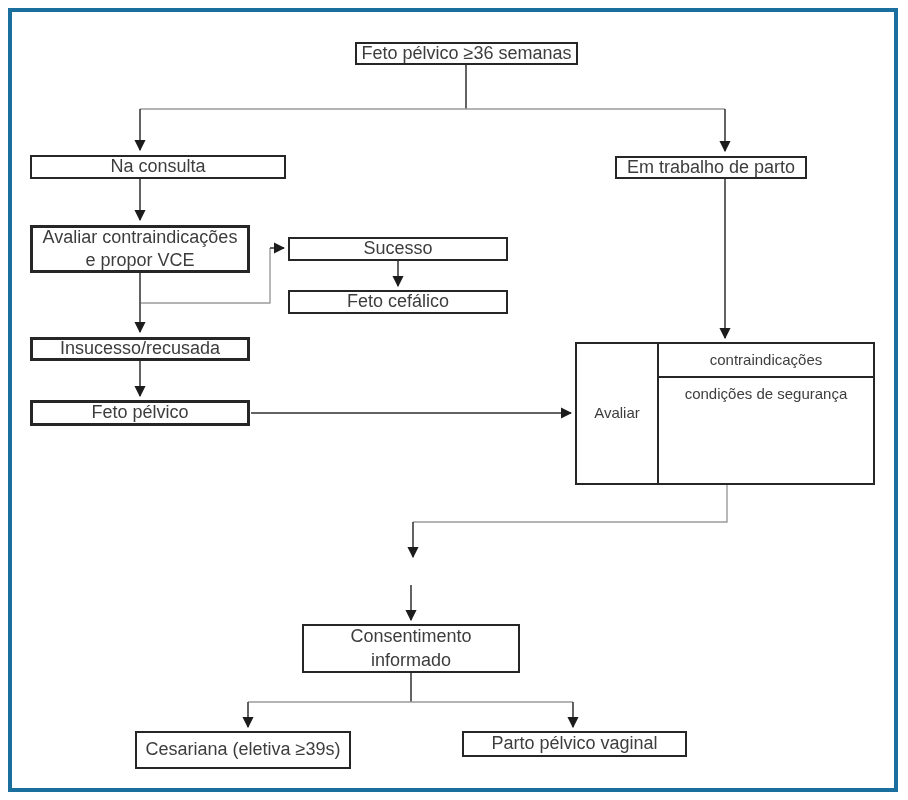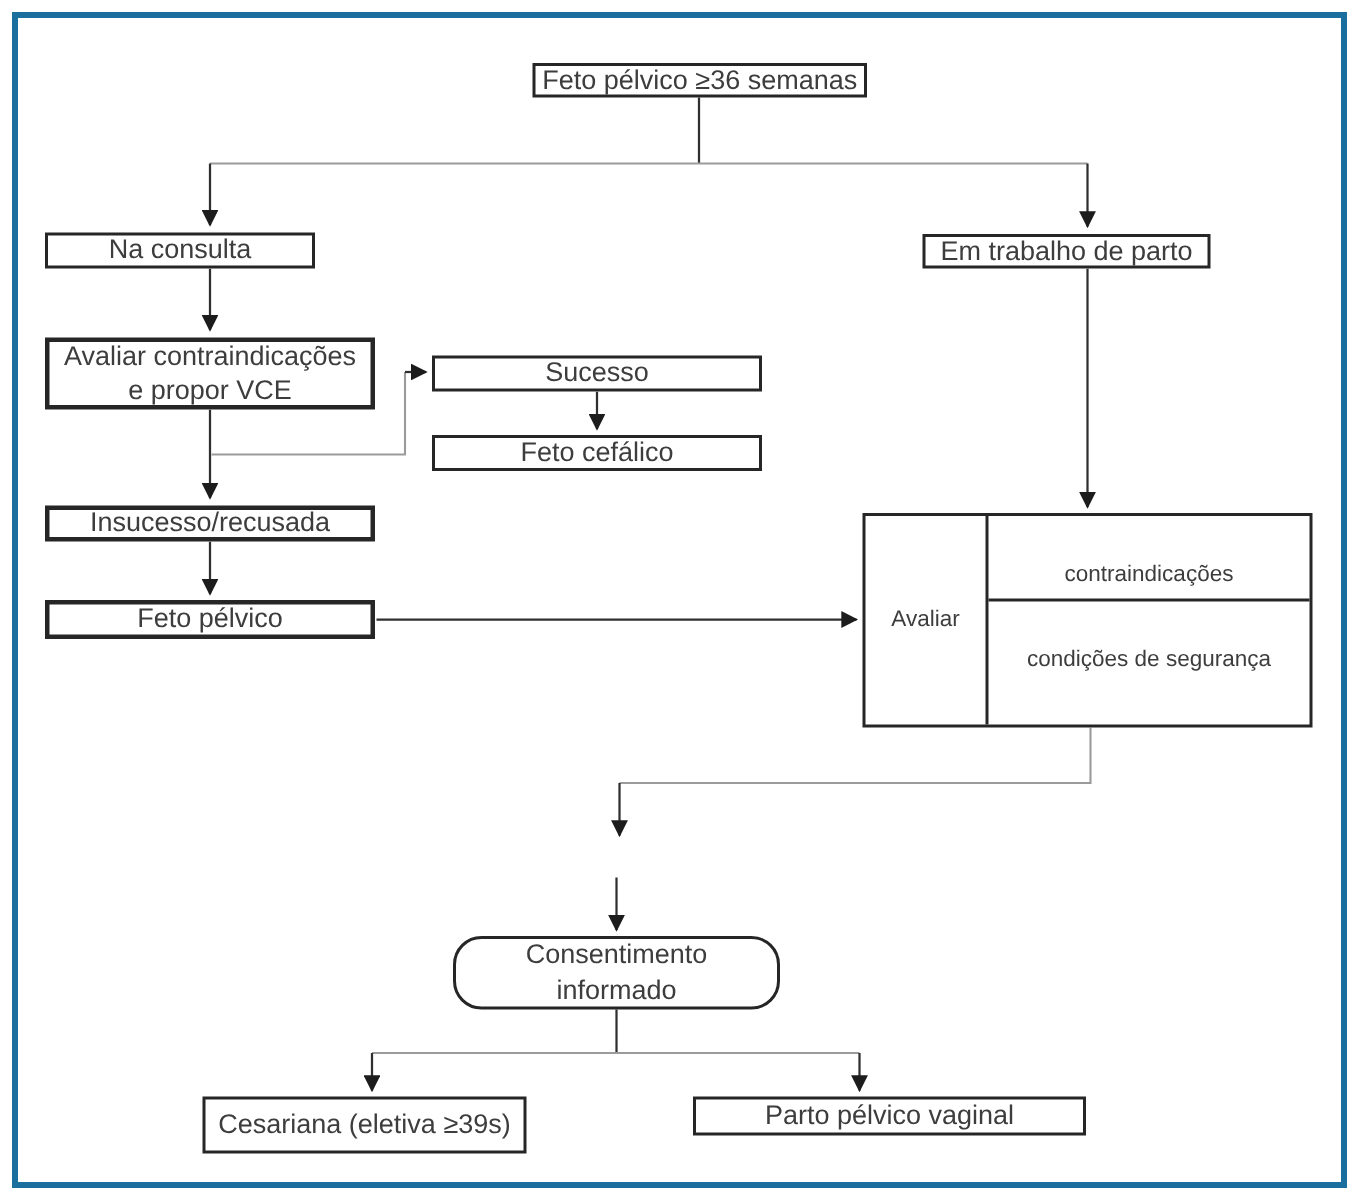--- a/index.html
+++ b/index.html
@@ -14,47 +14,47 @@
   svg.wires { position:absolute; left:0; top:0; width:908px; height:800px; }
   .node {
     position:absolute; box-sizing:border-box;
     border:2px solid #262626; background:#ffffff;
     display:flex; align-items:center; justify-content:center;
     text-align:center; color:#3d3d3d; font-size:18px; line-height:1.3;
     white-space:pre-line; padding:1px 4px;
   }
   
   .n-root          { left:355px; top:42px;  width:223px; height:23px; }
-  .n-na-consulta   { left:30px;  top:155px; width:180px; height:24px; }
+  .n-na-consulta   { left:30px;  top:155px; width:256px; height:24px; }
   .n-avaliar-vce   { left:30px;  top:225px; width:220px; height:48px; border-width:3px; }
   .n-sucesso       { left:288px; top:237px; width:220px; height:24px; }
   .n-feto-cefalico { left:288px; top:290px; width:220px; height:24px; }
   .n-insucesso     { left:30px;  top:337px; width:220px; height:24px; border-width:3px; }
   .n-feto-pelvico  { left:30px;  top:400px; width:220px; height:26px; border-width:3px; }
   .n-em-trabalho   { left:615px; top:156px; width:192px; height:23px; }
   .n-esclarecer    { left:302px; top:561px; width:218px; height:24px; }
-  .n-consentimento { left:302px; top:624px; width:218px; height:49px;border-radius:19px; }
+  .n-consentimento { left:302px; top:624px; width:218px; height:49px; }
   .n-cesariana     { left:135px; top:731px; width:216px; height:38px; }
-  .n-parto-vaginal { left:462px; top:731px; width:262px; height:26px; }
+  .n-parto-vaginal { left:462px; top:731px; width:225px; height:26px; }
 
   
   .assess {
     position:absolute; left:575px; top:342px; width:300px; height:143px;
     box-sizing:border-box; border:2px solid #262626; background:#fff;
     display:flex; color:#3d3d3d; font-size:15px; line-height:1.25;
   }
   .assess-left {
     width:82px; box-sizing:border-box; border-right:2px solid #262626;
     display:flex; align-items:center; justify-content:center; text-align:center;
   }
   .assess-rows { flex:1; display:flex; flex-direction:column; }
   .assess-row {
     box-sizing:border-box; border-bottom:2px solid #262626;
     display:flex; align-items:center; justify-content:center;
-    text-align:center; white-space:pre-line; padding:16px 4px;margin-top:23px;
+    text-align:center; white-space:pre-line; padding:16px 4px;
   }
   .assess-row.r1 { height:24px; }
   .assess-row.r2 { height:45px; }
   .assess-row.r3 { height:47px; }
   .assess-row.r4 { height:23px; border-bottom:none; }
 </style>
 </head>
 <body>
 
 <div class="stage">

